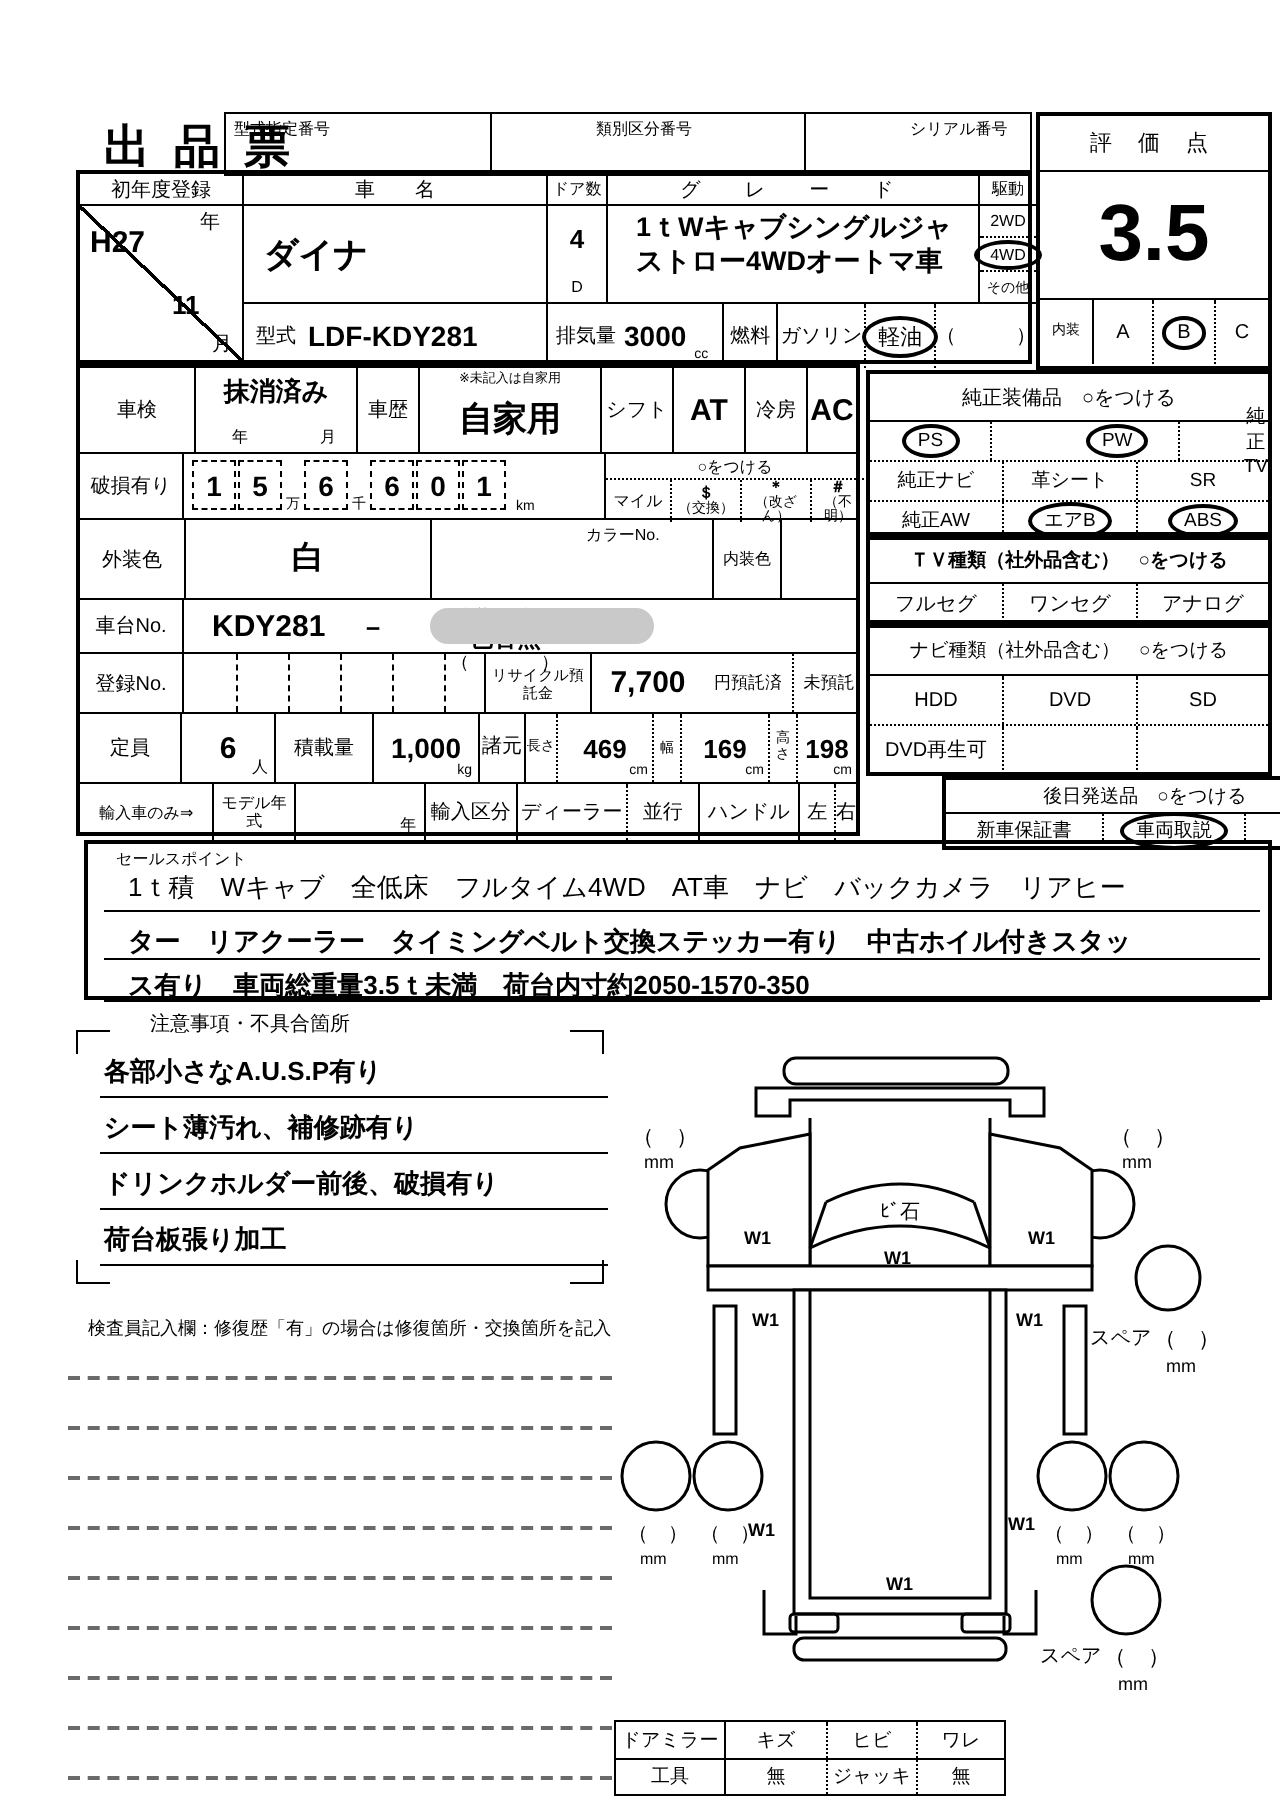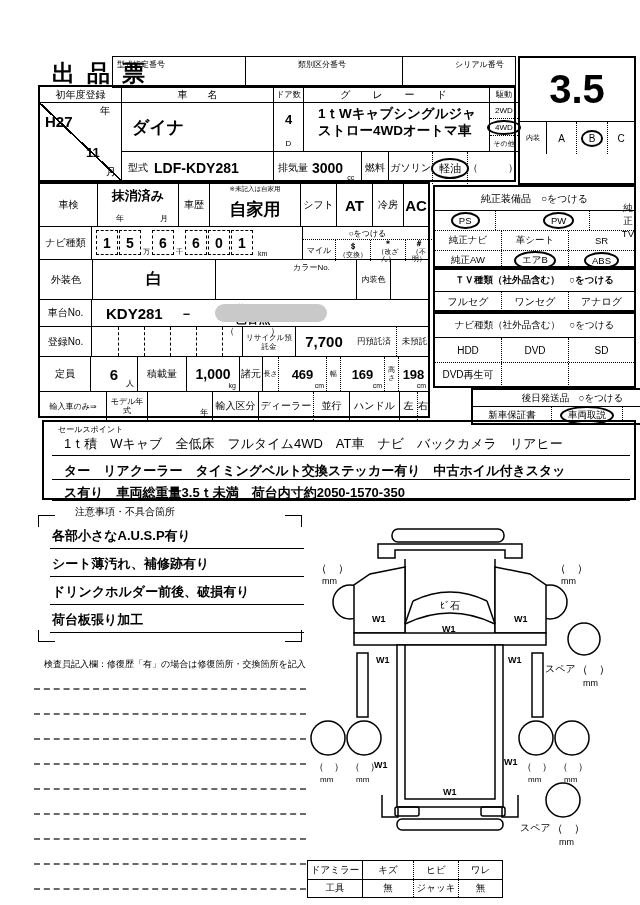--- a/index.html
+++ b/index.html
@@ -85,20 +85,21 @@
       <span class="lab cen br" style="width:28px;">燃料</span>
       <span class="cen brD" style="width:46px;font-size:10px;">ガソリン</span>
       <span class="cen brD" style="width:36px;font-size:11px;">
         <span class="circ circled">軽油</span>
       </span>
       <span class="cen" style="flex:1;font-size:10px;">（　　　）</span>
     </div>
   </div>
 
   <div class="abs" style="left:518px;top:56px;width:118px;height:129px;border:2.5px solid #000;">
+    <div class="cen bb15" style="height:27px;font-size:11px;letter-spacing:5px;">評 価 点</div>
     <div class="cen bb15 bold" style="height:63px;font-size:40px;">3.5</div>
     <div style="height:32px;display:flex;">
       <span class="cen br tiny" style="width:26px;line-height:1.1;">内装</span>
       <span class="cen brD" style="width:29px;font-size:10px;">A</span>
       <span class="cen brD" style="width:30px;font-size:10px;">
         <span class="circ circled">B</span>
       </span>
       <span class="cen" style="flex:1;font-size:10px;">C</span>
     </div>
   </div>
@@ -117,21 +118,21 @@
         <div class="cen" style="font-size:6.5px;height:11px;">※未記入は自家用</div>
         <div class="cen bold" style="font-size:17px;height:28px;">自家用</div>
       </div>
       <div class="cen br lab" style="width:35px;">シフト</div>
       <div class="cen br bold" style="width:35px;font-size:15px;">AT</div>
       <div class="cen br lab" style="width:30px;">冷房</div>
       <div class="cen bold" style="flex:1;font-size:15px;">AC</div>
     </div>
 
     <div class="abs bb15" style="left:0;top:43px;width:100%;height:33px;">
-      <div class="abs cen br lab" style="left:0;top:0;width:52px;height:100%;">ナビ種類</div>
+      <div class="abs cen br lab" style="left:0;top:0;width:52px;height:100%;">破損有り</div>
       <div class="abs digitbox" style="left:56px;top:3px;">1</div>
       <div class="abs digitbox" style="left:79px;top:3px;">5</div>
       <span class="abs tiny" style="left:103px;bottom:2px;">万</span>
       <div class="abs digitbox" style="left:112px;top:3px;">6</div>
       <span class="abs tiny" style="left:136px;bottom:2px;">千</span>
       <div class="abs digitbox" style="left:145px;top:3px;">6</div>
       <div class="abs digitbox" style="left:168px;top:3px;">0</div>
       <div class="abs digitbox" style="left:191px;top:3px;">1</div>
       <span class="abs tiny" style="left:218px;bottom:2px;">km</span>
       <div class="abs" style="left:262px;top:0;width:130px;height:100%;border-left:1px solid #000;">

